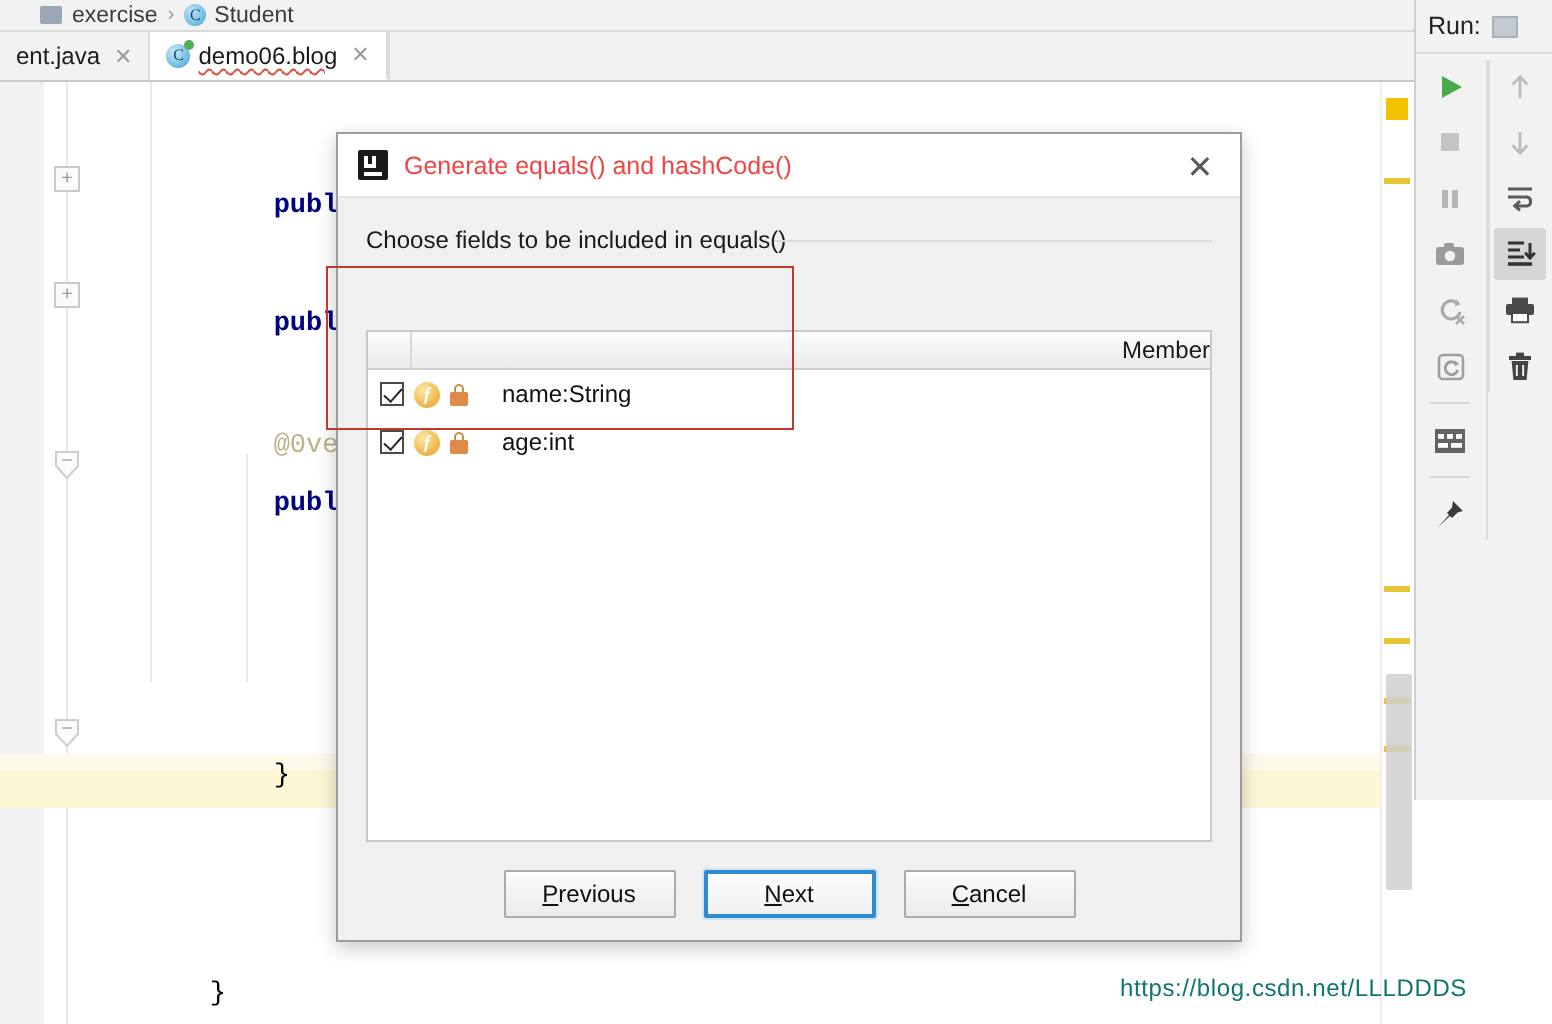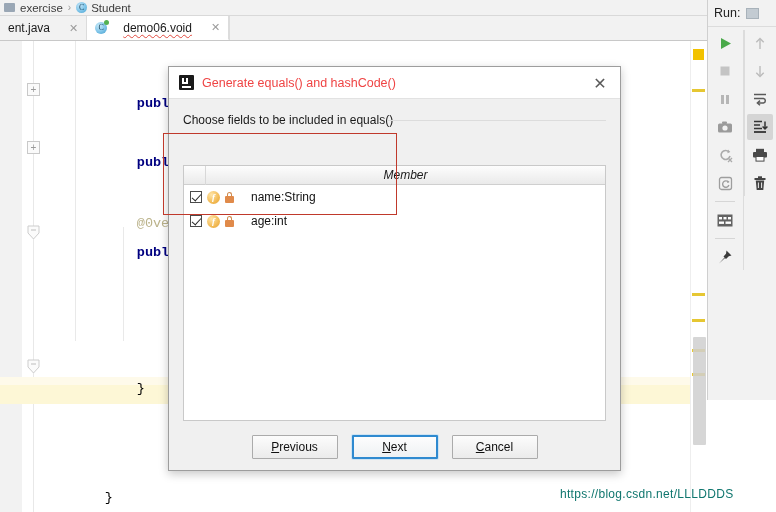--- a/index.html
+++ b/index.html
@@ -9,41 +9,41 @@
     font-family:"Liberation Sans", sans-serif;
     font-size:12px;color:#000;
     -webkit-font-smoothing:antialiased;
   }
   #root{position:absolute;inset:0;width:776px;height:512px;overflow:hidden;}
 
   
   .breadcrumb{
     position:absolute;left:0;top:0;width:707px;height:16px;
     background:#f2f2f2;border-bottom:1px solid #d9d9d9;
-    display:flex;align-items:center;padding-left:4px;box-sizing:border-box;
+    display:flex;align-items:center;padding-left:20px;box-sizing:border-box;
     font-size:11.5px;color:#3c3c3c;
   }
   .bc-leadicon{width:11px;height:9px;background:#9aa7b5;border-radius:1px;margin-right:5px;flex:0 0 auto;}
   .bc-text{white-space:nowrap;}
   .bc-sep{margin:0 5px;color:#9a9a9a;font-size:10px;}
   .bc-classicon{
     width:11px;height:11px;border-radius:50%;
     background:radial-gradient(circle at 35% 32%, #bfe3f7 0%, #7cc3e8 55%, #4aa3cf 100%);
     color:#1d4a66;font-size:8px;line-height:11px;text-align:center;
     font-family:"Liberation Serif", serif;margin-right:4px;flex:0 0 auto;
   }
 
   
   .tabbar{
     position:absolute;left:0;top:16px;width:707px;height:25px;
     background:#f2f2f2;border-bottom:1px solid #c8c8c8;box-sizing:border-box;
     display:flex;align-items:stretch;
   }
   .tab{
-    display:flex;align-items:center;gap:16px;padding:0 8px;
+    display:flex;align-items:center;gap:4px;padding:0 8px;
     font-size:12px;color:#1b1b1b;white-space:nowrap;box-sizing:border-box;
     border-right:1px solid #dcdcdc;position:relative;
   }
   .tab.inactive{background:#f2f2f2;}
   .tab.active{background:#ffffff;border-bottom:1px solid #ffffff;}
   .tab-x{color:#9b9b9b;font-size:11px;margin-left:3px;}
   .tab-classicon{
     width:12px;height:12px;border-radius:50%;
     background:radial-gradient(circle at 35% 32%, #c9eaf8 0%, #7cc3e8 55%, #3f9ac9 100%);
     color:#17465f;font-size:8px;line-height:12px;text-align:center;
@@ -166,21 +166,21 @@
     position:absolute;left:14px;top:66px;right:14px;bottom:50px;
     background:#ffffff;border:1px solid #c9c9c9;box-sizing:border-box;
   }
   .thead{
     height:19px;box-sizing:border-box;
     background:linear-gradient(#fdfdfd,#eaeaea);
     border-bottom:1px solid #cfcfcf;position:relative;
     display:flex;align-items:center;
   }
   .th-check{width:22px;height:19px;border-right:1px solid #d8d8d8;box-sizing:border-box;}
-  .th-member{flex:1 1 auto;text-align:center;font-size:12px;color:#1a1a1a;font-style:italic;}
+  .th-member{flex:1 1 auto;text-align:right;font-size:12px;color:#1a1a1a;}
   .trow{
     height:24px;display:flex;align-items:center;padding-left:6px;box-sizing:border-box;
     gap:5px;font-size:12px;color:#111;
   }
   .cb{
     width:12px;height:12px;border:1px solid #4a4a4a;background:#fff;box-sizing:border-box;
     position:relative;flex:0 0 auto;
   }
   .cb.checked:after{
     content:"";position:absolute;left:3px;top:0px;width:4px;height:8px;
@@ -243,21 +243,21 @@
     <span class="bc-text">Student</span>
   </div>
 
   <div class="tabbar">
     <div class="tab inactive">
       <span class="tab-label">ent.java</span>
       <span class="tab-x">✕</span>
     </div>
     <div class="tab active">
       <span class="tab-classicon">C</span>
-      <span class="tab-label err">demo06.void</span>
+      <span class="tab-label err">demo06.blog</span>
       <span class="tab-x">✕</span>
     </div>
     <div class="tab-filler"></div>
   </div>
 
   <div class="editor">
     <div class="gutter"></div>
     <div class="foldstrip">
       <div class="foldline"></div>
       <div class="fold-plus" style="top:42px;">+</div>

